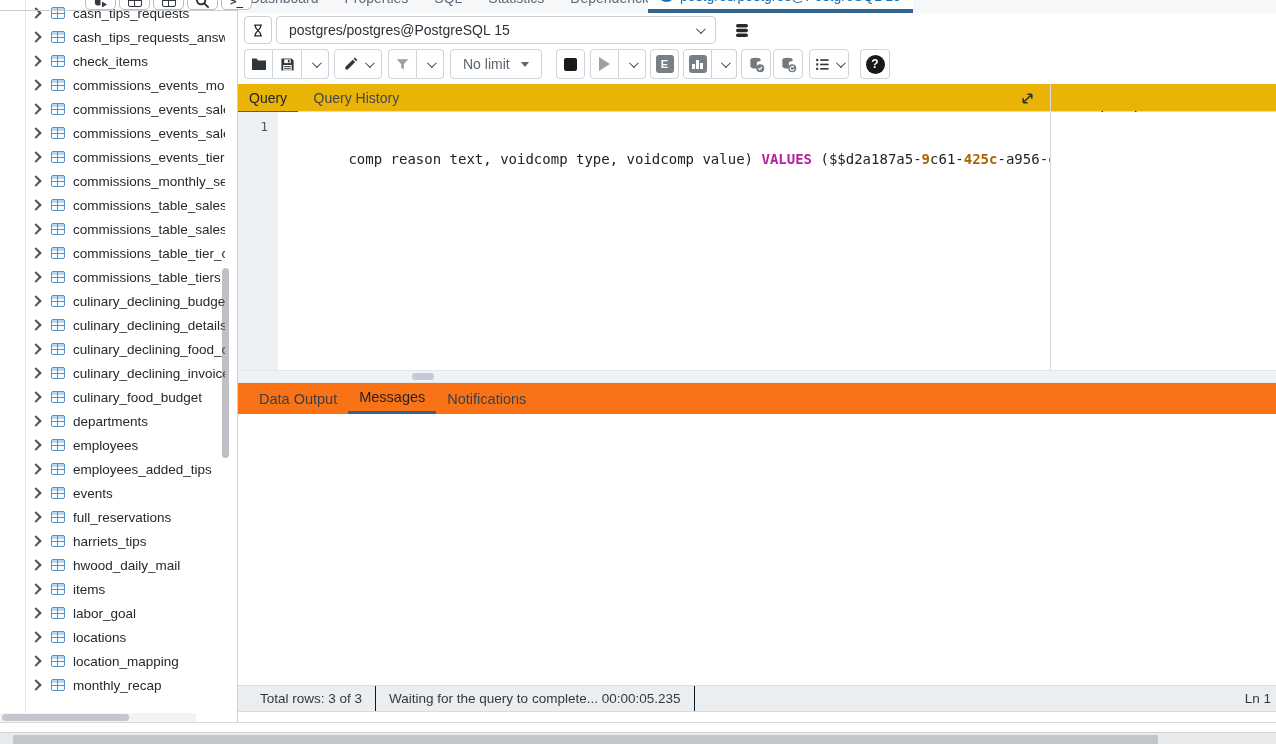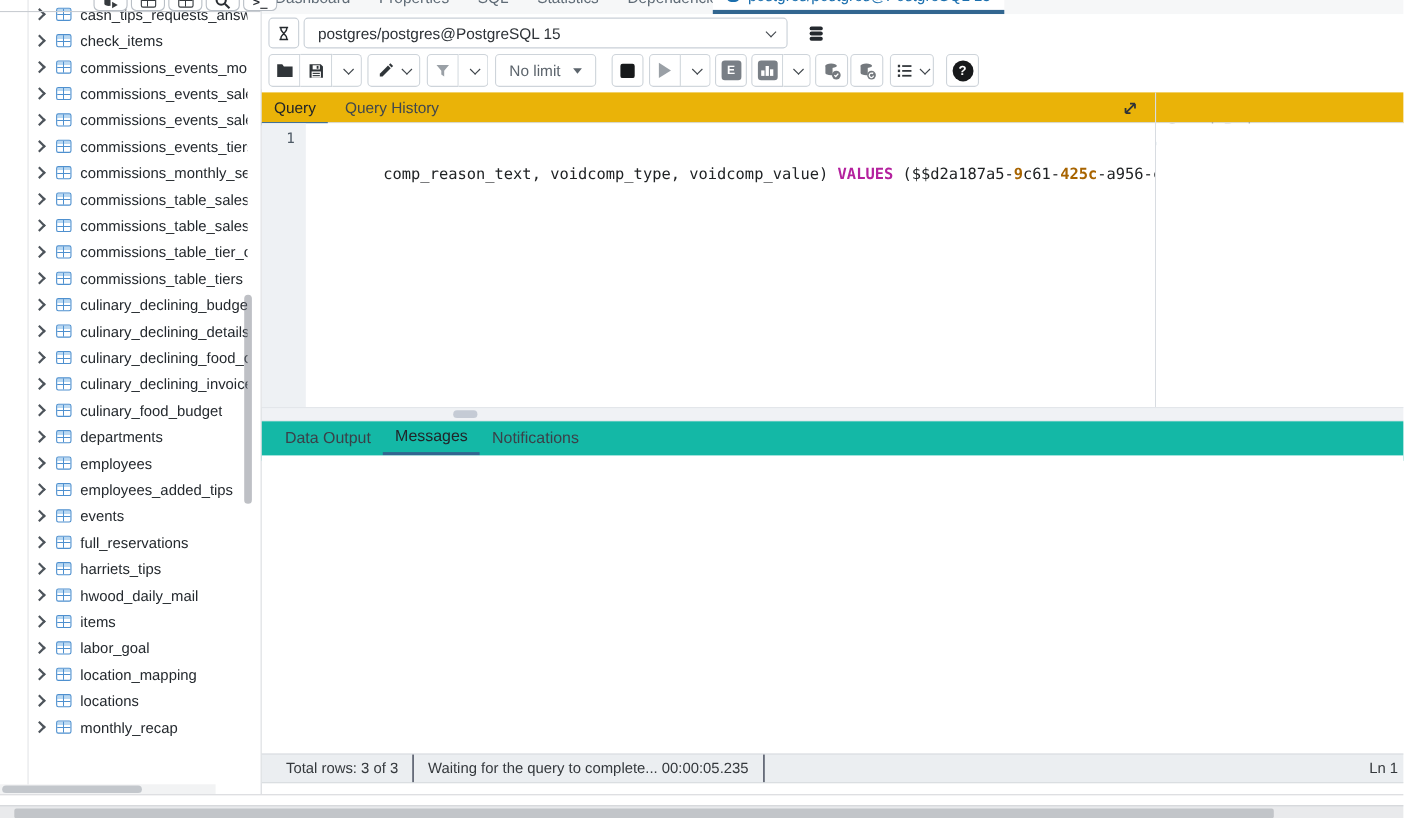--- a/index.html
+++ b/index.html
@@ -87,21 +87,21 @@
   .seg.keyword { color: #b4219e; font-weight: 700; }
   .seg.number { color: #a86400; font-weight: 700; }
   .panel-vdivider { position: absolute; left: 812px; top: 84px; width: 1px; height: 286px; background: #d8dce1; }
   .scratch-area { position: absolute; left: 813px; top: 112px; width: 225px; height: 258px; background: #fff; border: none; resize: none; outline: none; }
 
   
   .splitter { position: absolute; left: 0; top: 370px; width: 100%; height: 13px; background: #f0f2f5; border-top: 1px solid #e3e6ea; border-bottom: 1px solid #e3e6ea; cursor: row-resize; }
   .splitter-handle { position: absolute; left: 174px; top: 2px; width: 22px; height: 7px; border-radius: 4px; background: #c5cbd5; }
 
   
-  .out-tabs { position: absolute; left: 0; top: 383px; width: 100%; height: 36px; border-bottom: 1px solid #dfe2e6; background: #14b8a6; display: flex; padding-left: 10px; }
+  .out-tabs { position: absolute; left: 0; top: 383px; width: 100%; height: 36px; border-bottom: 1px solid #dfe2e6; background: #f97316; display: flex; padding-left: 10px; }
   .out-tab { display: inline-flex; align-items: center; height: 31px; padding: 0 11px; font-size: 14.5px; color: #3a4149; cursor: pointer; }
   .out-tab.active { color: #212529; border-bottom: 3px solid #326690; }
   .out-body { position: absolute; left: 0; top: 414px; width: 100%; height: 271px; background: #fff; }
 
   
   .status-bar { position: absolute; left: 0; top: 685px; width: 100%; height: 27px; background: #ebeef1; border-top: 1px solid #d9dcdf; border-bottom: 1px solid #d9dcdf; display: flex; align-items: stretch; padding-left: 9px; font-size: 13.5px; color: #34383c; }
   .status-seg { display: flex; align-items: center; padding: 0 13px; border-right: 1px solid #0f172a; white-space: nowrap; }
   .status-right { margin-left: auto; display: flex; align-items: center; padding-right: 5px; white-space: nowrap; }
 
   
@@ -111,20 +111,25 @@
 </style>
 </head>
 <body>
 
 <div class="screen">
 
   <aside class="sidebar">
     <div class="indent-guide"></div>
     <div class="tree">
 
+        <div class="tree-row">
+          <span class="chev"></span>
+          <span class="tbl-icon"></span>
+          <span class="tree-label">cash_tips_requests</span>
+        </div>
 
         <div class="tree-row">
           <span class="chev"></span>
           <span class="tbl-icon"></span>
           <span class="tree-label">cash_tips_requests_answers</span>
         </div>
 
         <div class="tree-row">
           <span class="chev"></span>
           <span class="tbl-icon"></span>
@@ -266,27 +271,27 @@
 
         <div class="tree-row">
           <span class="chev"></span>
           <span class="tbl-icon"></span>
           <span class="tree-label">labor_goal</span>
         </div>
 
         <div class="tree-row">
           <span class="chev"></span>
           <span class="tbl-icon"></span>
+          <span class="tree-label">locations</span>
+        </div>
+
+        <div class="tree-row">
+          <span class="chev"></span>
+          <span class="tbl-icon"></span>
           <span class="tree-label">location_mapping</span>
-        </div>
-
-        <div class="tree-row">
-          <span class="chev"></span>
-          <span class="tbl-icon"></span>
-          <span class="tree-label">locations</span>
         </div>
 
         <div class="tree-row">
           <span class="chev"></span>
           <span class="tbl-icon"></span>
           <span class="tree-label">monthly_recap</span>
         </div>
       </div>
     <div class="sidebar-header-border"></div>
     <div class="tree-vscroll"></div>

